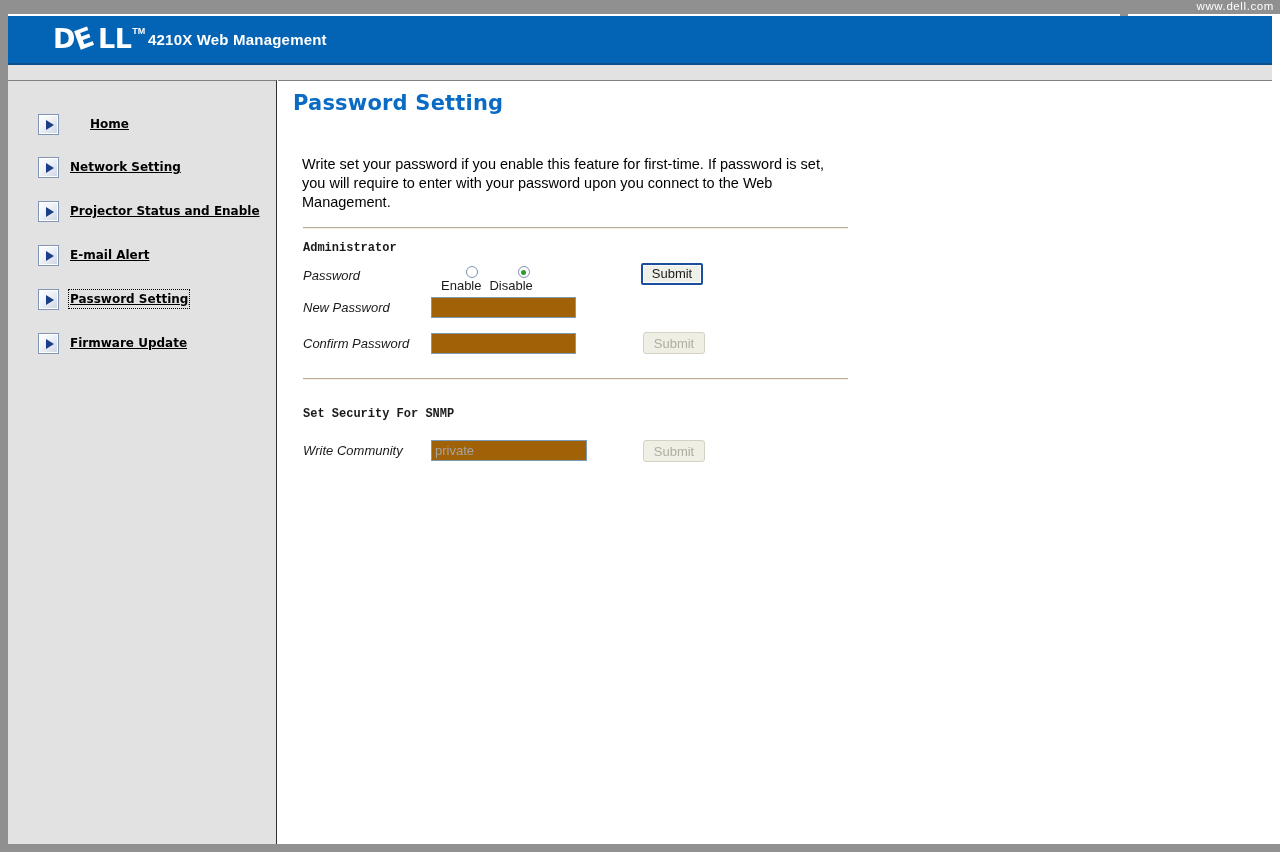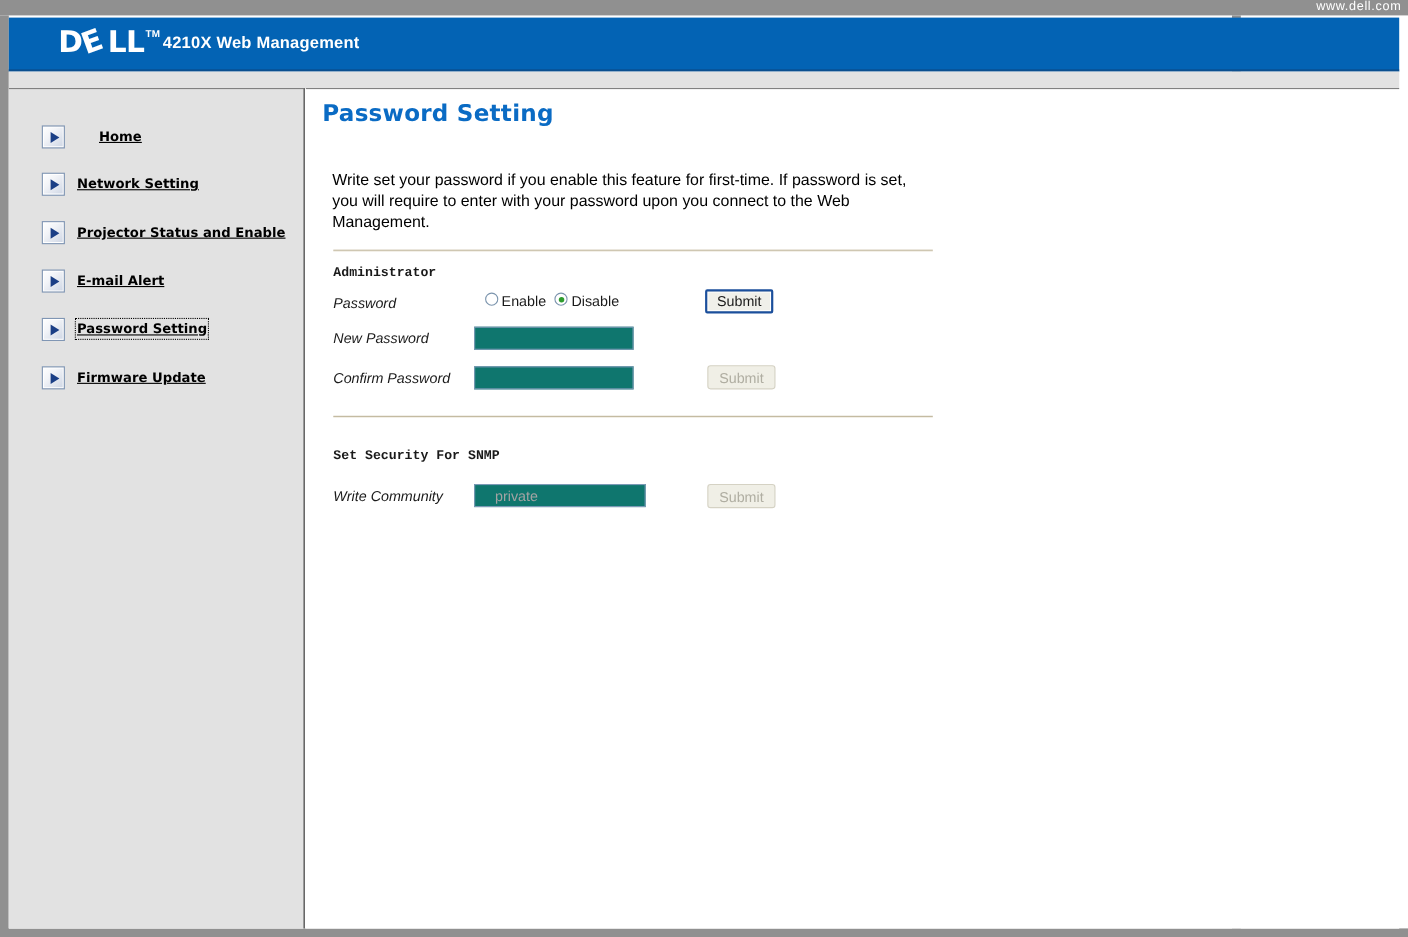--- a/index.html
+++ b/index.html
@@ -273,22 +273,23 @@
   .radio-group {
     position: absolute;
     left: 163px;
     top: 185px;
     display: flex;
     align-items: center;
     gap: 8px;
   }
   .radio-opt {
     display: flex;
-    align-items: flex-start;
+    align-items: flex-end;
     cursor: pointer;
+    flex-direction: column;
   }
   .radio-dot {
     width: 12px; height: 12px;
     border-radius: 50%;
     border: 1px solid #7b94ad;
     background: #ffffff;
     box-sizing: border-box;
     position: relative;
     margin-right: 3px;
     flex: 0 0 12px;
@@ -308,25 +309,25 @@
     white-space: nowrap;
   }
 
   
   .text-input {
     position: absolute;
     width: 145px;
     height: 21px;
     box-sizing: border-box;
     border: 1px solid #7b9ab6;
-    background: #0f766e;
+    background: #a16207;
     font-family: "Liberation Sans", sans-serif;
     font-size: 13px;
     color: #1a1a1a;
-    padding: 1px 18px;
+    padding: 1px 3px;
     outline: none;
   }
   .text-input::placeholder {
     color: #a3a3a3;
     opacity: 1;
   }
   #input-newpass  { left: 153px; top: 216px; }
   #input-confirm  { left: 153px; top: 252px; }
   #input-community{ left: 153px; top: 359px; width: 156px; }
 

